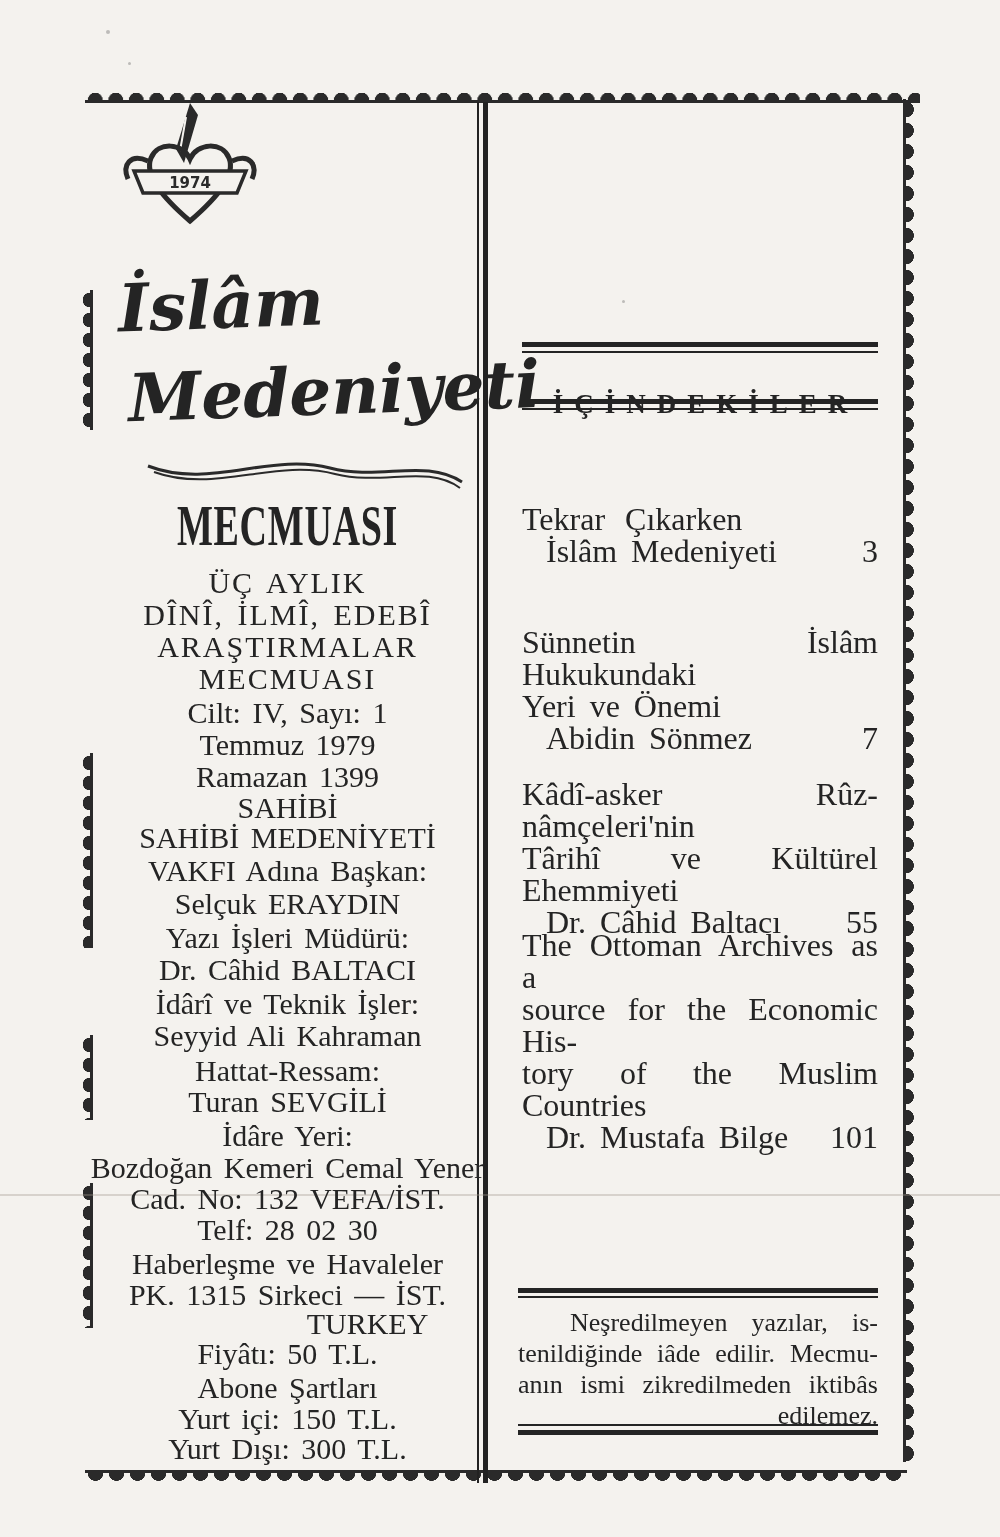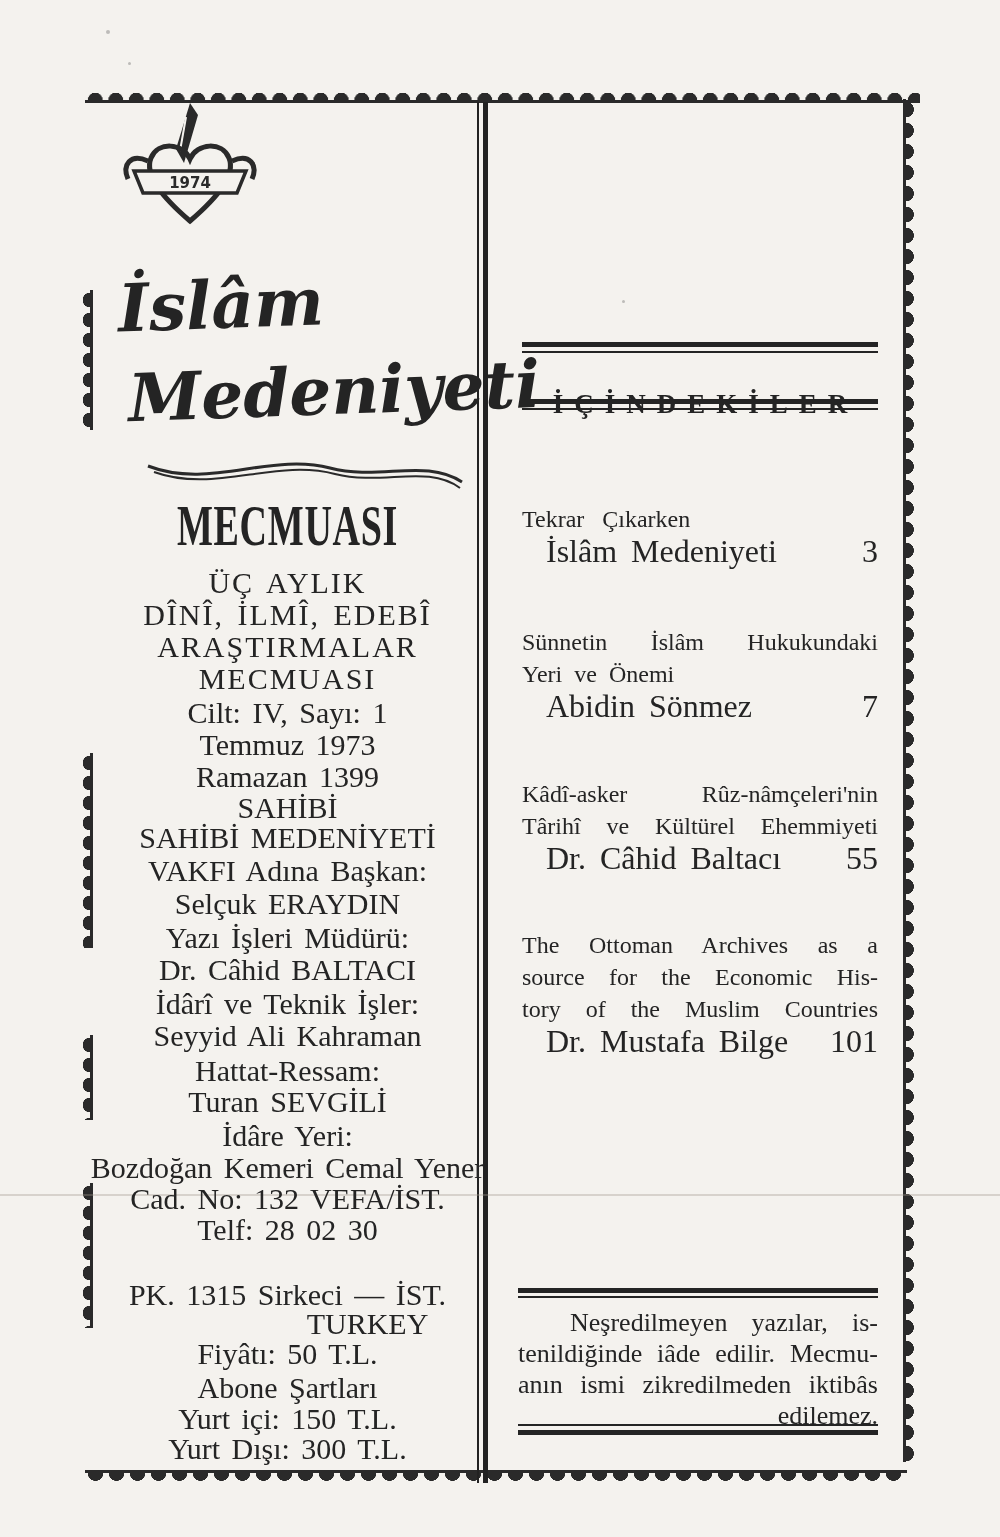--- a/index.html
+++ b/index.html
@@ -32,21 +32,21 @@
   .mast-title{font-size:56px;font-weight:bold;letter-spacing:1px;transform:scaleX(.68);transform-origin:50% 0;}
   .caps{letter-spacing:2px;}
   .script{position:absolute;font-family:"DejaVu Serif", serif;font-style:italic;font-weight:bold;
           font-size:66px;line-height:1;transform:rotate(-2deg);white-space:nowrap;}
   .emblem{position:absolute;left:120px;top:103px;}
   .flourish{position:absolute;left:140px;top:438px;}
   
   .toc-head{position:absolute;left:522px;width:356px;text-align:center;font-size:27px;font-weight:bold;
             letter-spacing:11px;padding-left:11px;box-sizing:border-box;white-space:nowrap;}
   .toc-entry{position:absolute;left:522px;width:356px;}
-  .tl{font-size:24px;line-height:32px;word-spacing:6px;}
+  .tl{font-size:32px;line-height:32px;word-spacing:6px;}
   .just{text-align:justify;text-align-last:justify;text-justify:inter-word;}
   .wide{word-spacing:12px;}
   .toc-row{display:flex;justify-content:space-between;padding-left:24px;font-size:32px;line-height:32px;word-spacing:6px;align-items:center;}
   .note{position:absolute;left:518px;width:360px;}
   .nl{font-size:26px;line-height:31px;word-spacing:5px;text-align:right;}
   .indent{padding-left:52px;}
 </style>
 </head>
 <body>
 
@@ -87,37 +87,38 @@
 
   <div class="mast">
     <div class="ml mast-title" style="top:494px;">MECMUASI</div>
 
     <div class="ml caps" style="top:566px;">ÜÇ AYLIK</div>
     <div class="ml caps" style="top:598px;">DÎNÎ, İLMÎ, EDEBÎ</div>
     <div class="ml caps" style="top:630px;">ARAŞTIRMALAR</div>
     <div class="ml caps" style="top:662px;">MECMUASI</div>
 
     <div class="ml" style="top:696px;">Cilt: IV, Sayı: 1</div>
-    <div class="ml" style="top:728px;">Temmuz 1973</div>
+    <div class="ml" style="top:728px;">Temmuz 1979</div>
     <div class="ml" style="top:760px;">Ramazan 1399</div>
 
     <div class="ml" style="top:791px;">SAHİBİ</div>
     <div class="ml" style="top:821px;">SAHİBİ MEDENİYETİ</div>
     <div class="ml" style="top:854px;">VAKFI Adına Başkan:</div>
     <div class="ml" style="top:887px;">Selçuk ERAYDIN</div>
     <div class="ml" style="top:921px;">Yazı İşleri Müdürü:</div>
     <div class="ml" style="top:953px;">Dr. Câhid BALTACI</div>
     <div class="ml" style="top:987px;">İdârî ve Teknik İşler:</div>
     <div class="ml" style="top:1019px;">Seyyid Ali Kahraman</div>
     <div class="ml" style="top:1054px;">Hattat-Ressam:</div>
     <div class="ml" style="top:1085px;">Turan SEVGİLİ</div>
     <div class="ml" style="top:1119px;">İdâre Yeri:</div>
     <div class="ml" style="top:1151px;">Bozdoğan Kemeri Cemal Yener</div>
     <div class="ml" style="top:1182px;">Cad. No: 132 VEFA/İST.</div>
     <div class="ml" style="top:1213px;">Telf: 28 02 30</div>
+    <div class="ml" style="top:1247px;">Haberleşme ve Havaleler</div>
     <div class="ml" style="top:1278px;">PK. 1315 Sirkeci — İST.</div>
     <div class="ml" style="top:1307px;transform:translateX(80px);">TURKEY</div>
     <div class="ml" style="top:1337px;">Fiyâtı: 50 T.L.</div>
     <div class="ml" style="top:1371px;">Abone Şartları</div>
     <div class="ml" style="top:1402px;">Yurt içi: 150 T.L.</div>
     <div class="ml" style="top:1432px;">Yurt Dışı: 300 T.L.</div>
   </div>
 
   <div class="rule" style="left:522px;top:342px;width:356px;height:5px;"></div>
   <div class="rule" style="left:522px;top:351px;width:356px;height:2px;"></div>

